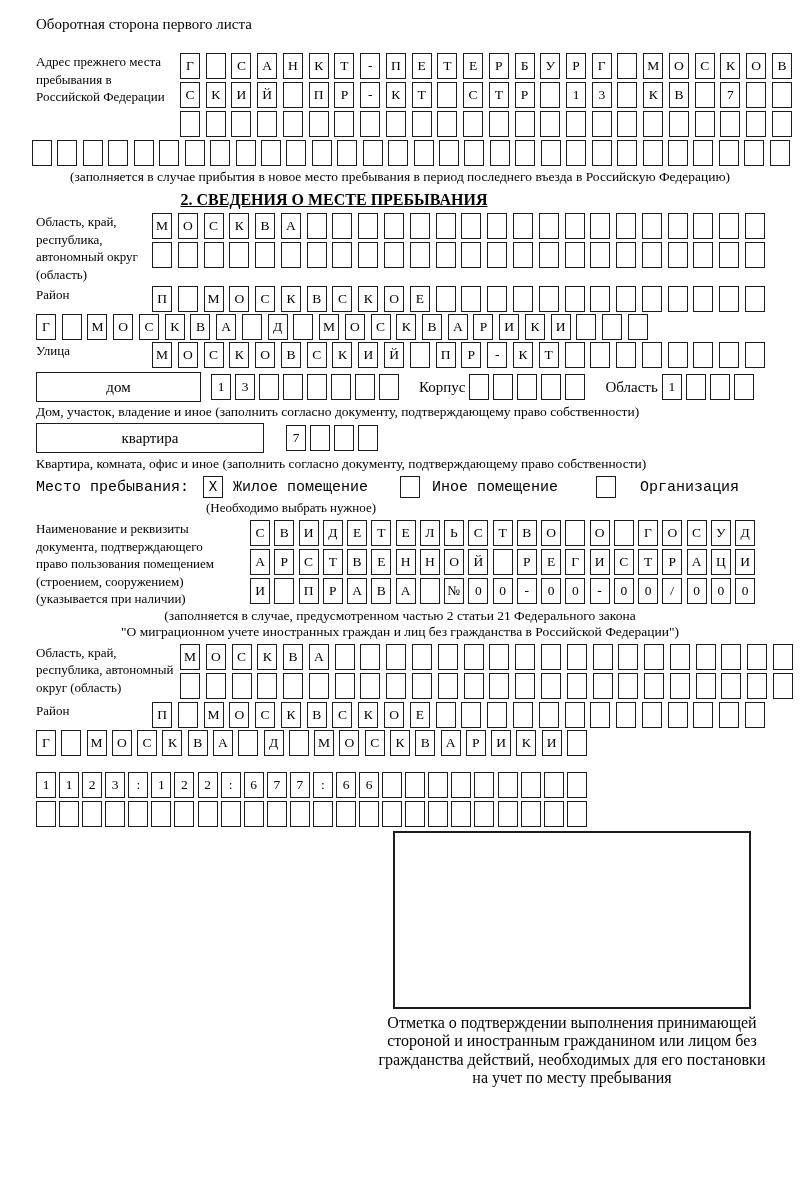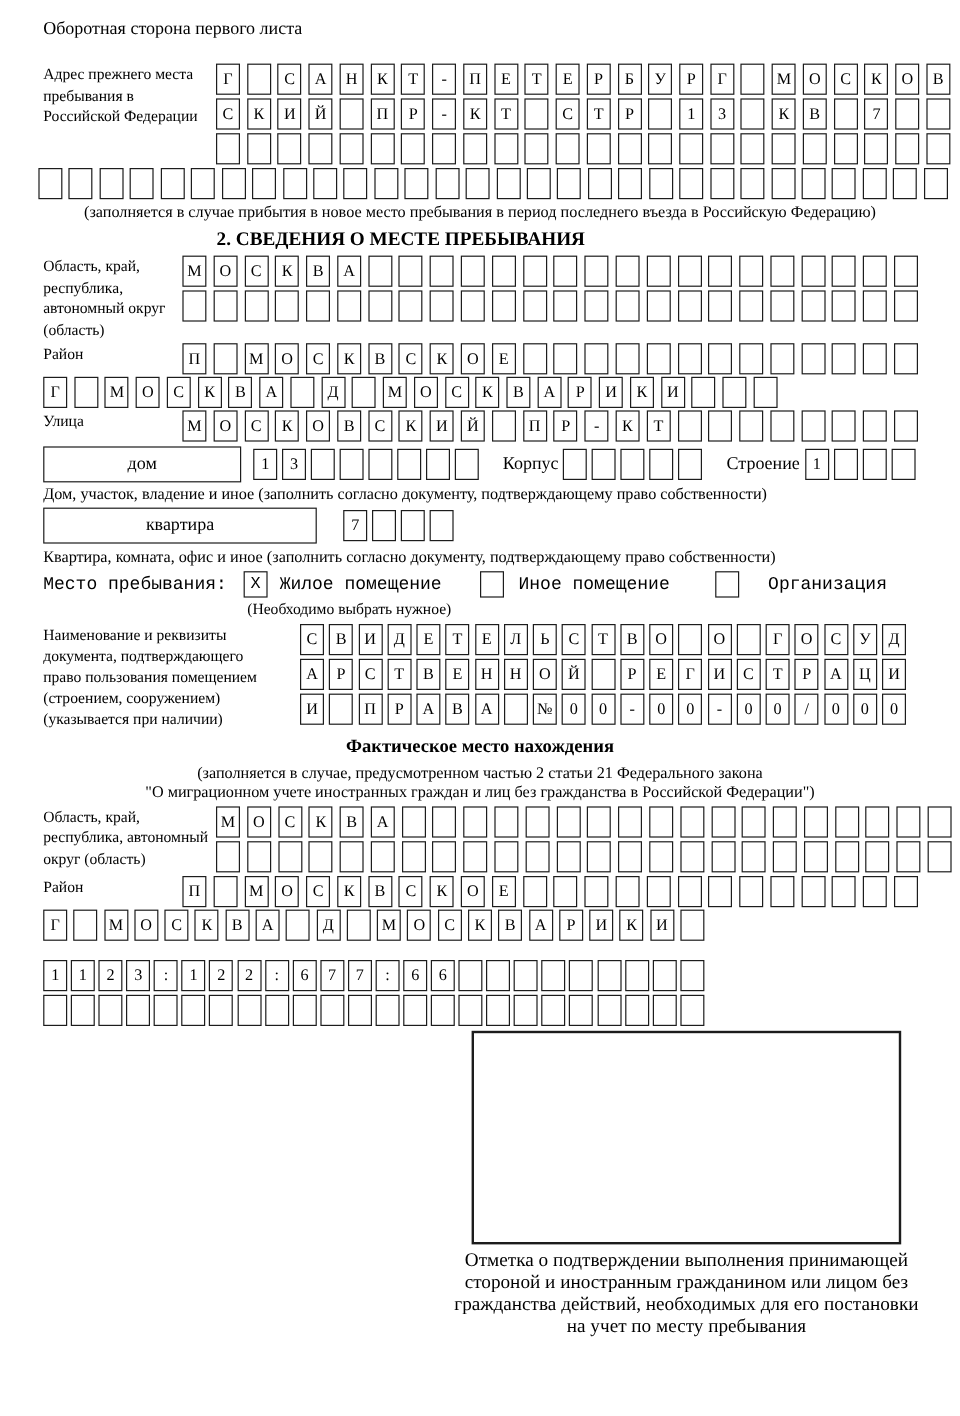--- a/index.html
+++ b/index.html
@@ -25,21 +25,21 @@
   .cell { width:20px; height:26px; border:1.6px solid #1c1c1c; background:#fff;
     display:inline-flex; align-items:center; justify-content:center;
     font-size:13.5px; flex:0 0 auto; }
 
   .fullrow { margin-left:-4px; margin-top:3px; }
 
   .caption { font-size:13.5px; }
   .center { text-align:center; margin-left:-36px; width:800px; }
 
   .sec-title { font-weight:bold; font-size:16px; text-align:center;
-    margin:6px 0 4px -36px; width:668px; }
+    margin:6px 0 4px -36px; width:668px;text-decoration:underline; }
 
   .mt2{margin-top:2px;} .mt3{margin-top:3px;} .mt4{margin-top:4px;}
 
   .house-row, .apt-row { display:flex; align-items:center; }
   .wide-box { height:30px; border:1.6px solid #1c1c1c; display:flex;
     align-items:center; justify-content:center; font-size:15px; flex:0 0 auto; }
   .wb165 { width:165px; } .wb228 { width:228px; }
   .cellgroup { display:flex; gap:4px; flex:0 0 auto; }
   .inline-label { font-size:15px; padding:0 4px 0 10px; }
   .gap10 { margin-left:10px; } .gap22 { margin-left:22px; }
@@ -353,21 +353,21 @@
         <span class="cell"></span>
       </div>
     <div class="inline-label gap10">Корпус</div>
     <div class="cellgroup">
         <span class="cell"></span>
         <span class="cell"></span>
         <span class="cell"></span>
         <span class="cell"></span>
         <span class="cell"></span>
       </div>
-    <div class="inline-label gap10">Строение</div>
+    <div class="inline-label gap10">Область</div>
     <div class="cellgroup">
         <span class="cell">1</span>
         <span class="cell"></span>
         <span class="cell"></span>
         <span class="cell"></span>
       </div>
   </div>
   <div class="caption mt2">Дом, участок, владение и иное (заполнить согласно документу, подтверждающему право собственности)</div>
 
   <div class="apt-row mt3">
@@ -468,21 +468,20 @@
           <span class="cell">0</span>
           <span class="cell">0</span>
           <span class="cell">/</span>
           <span class="cell">0</span>
           <span class="cell">0</span>
           <span class="cell">0</span>
         </div>
     </div>
   </div>
 
-  <div class="sub-title">Фактическое место нахождения</div>
   <div class="sub-cap">(заполняется в случае, предусмотренном частью 2 статьи 21 Федерального закона</div>
   <div class="sub-cap">"О миграционном учете иностранных граждан и лиц без гражданства в Российской Федерации")</div>
 
   <div class="field mt4">
     <div class="flabel w144">Область, край, республика, автономный округ (область)</div>
     <div class="frows">
       <div class="boxrow w613">
           <span class="cell">М</span>
           <span class="cell">О</span>
           <span class="cell">С</span>

